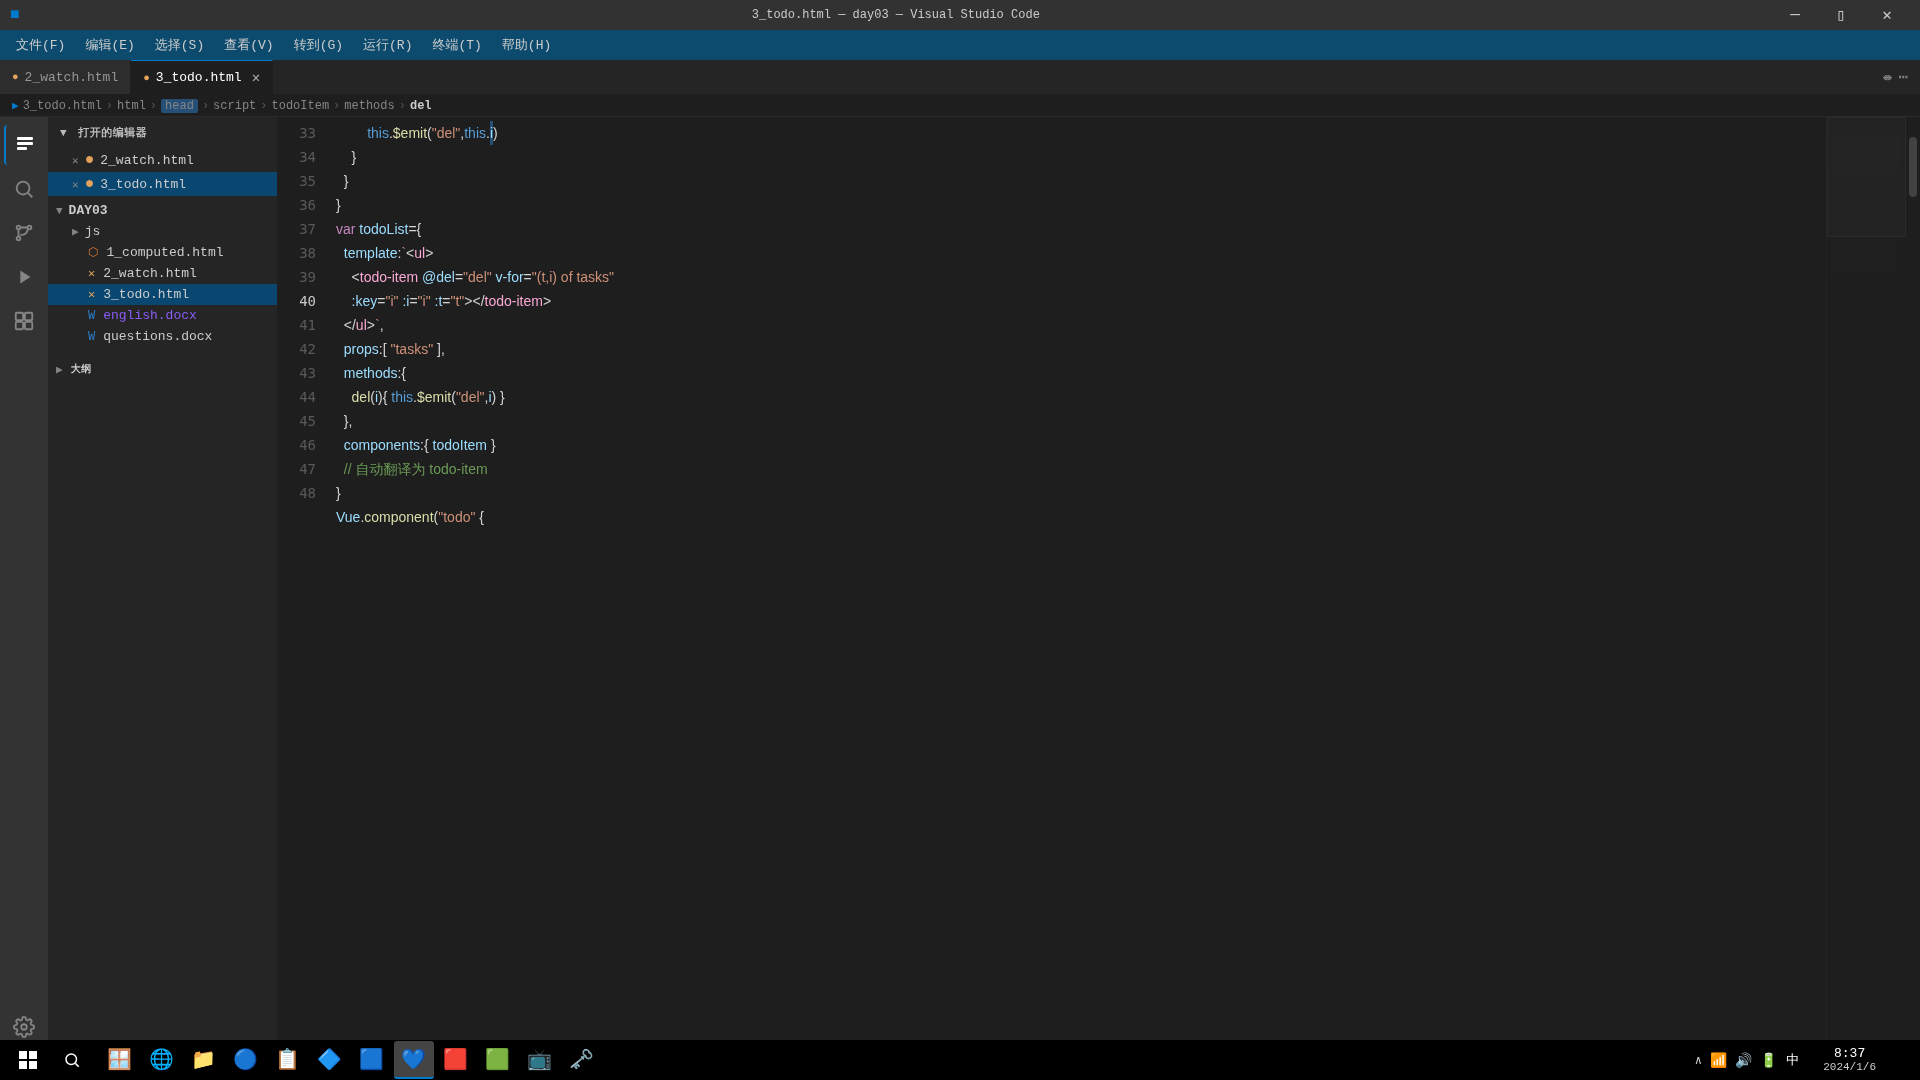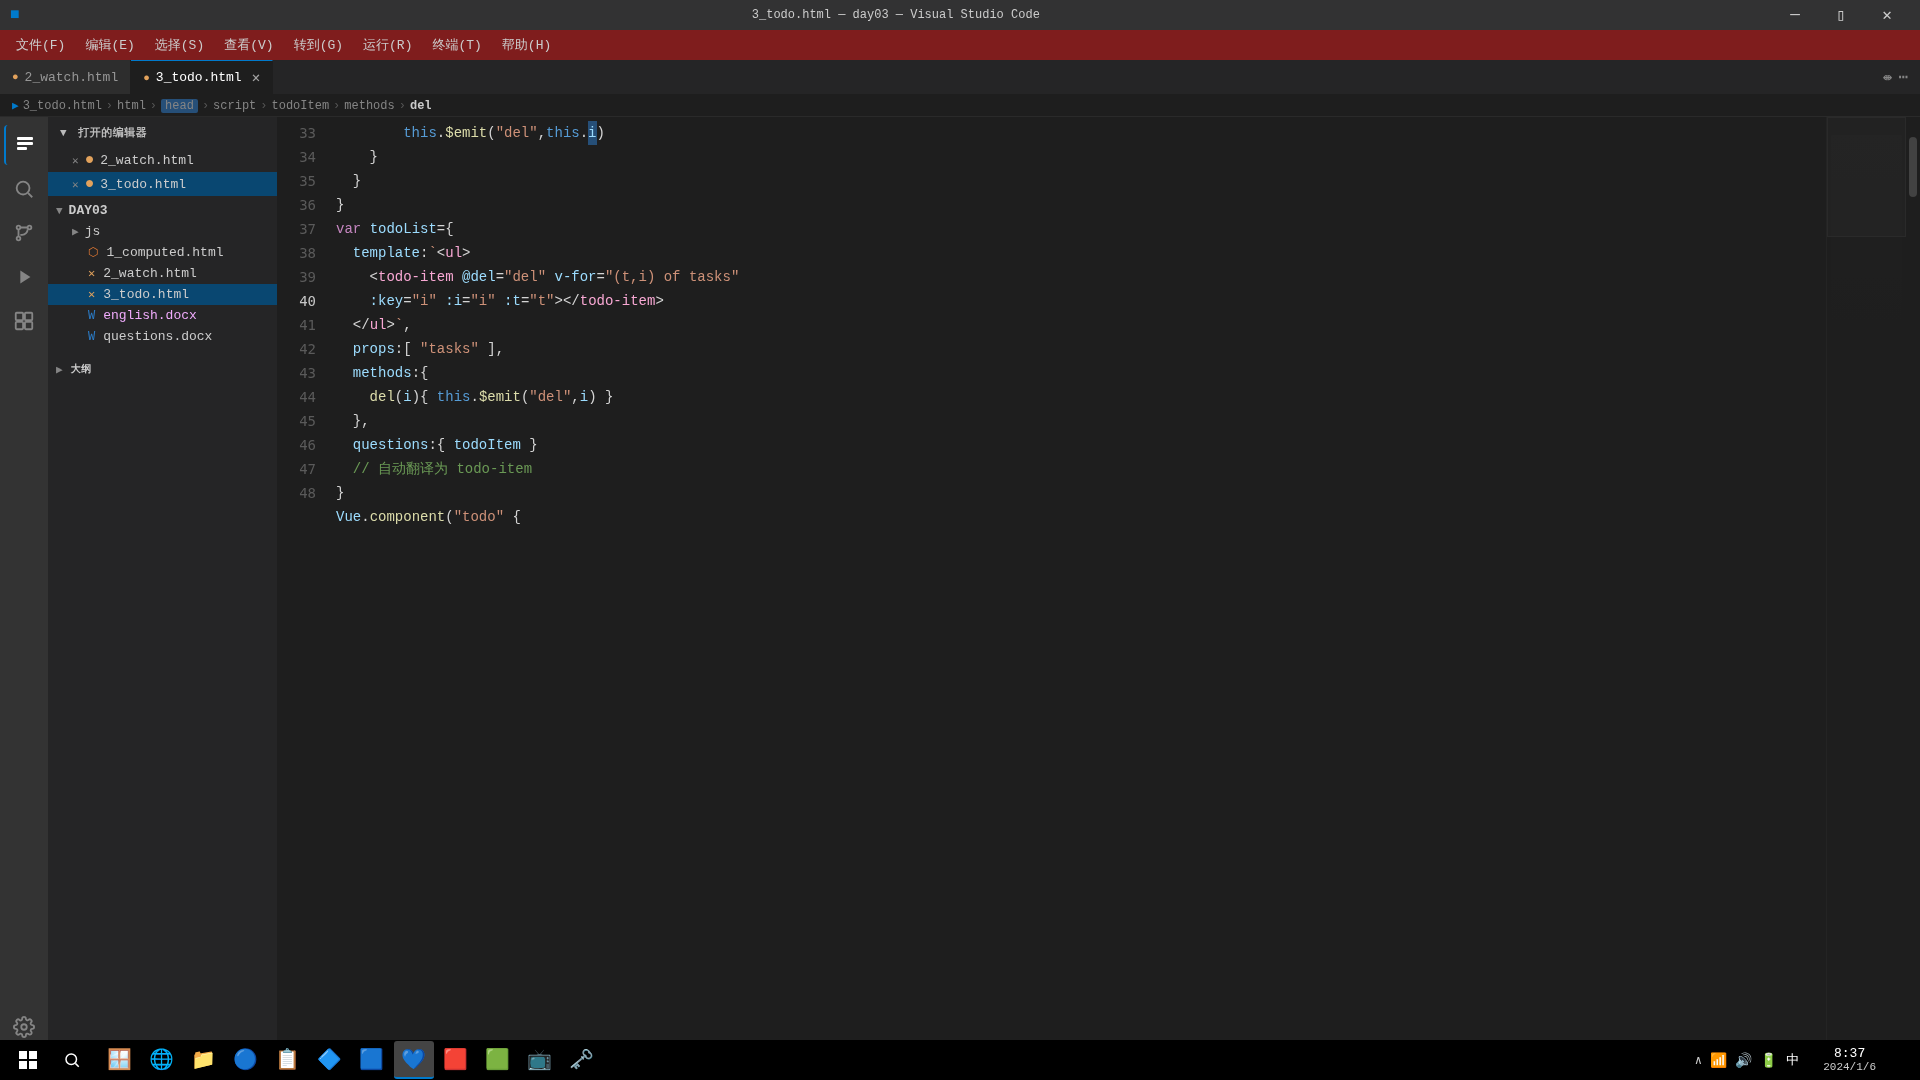--- a/index.html
+++ b/index.html
@@ -17,21 +17,21 @@
       font-size: 12px;
     }
     .title-bar-left { display: flex; align-items: center; gap: 8px; }
     .title-bar-center { flex: 1; text-align: center; font-size: 12px; color: #cccccc; }
     .title-bar-controls { display: flex; gap: 0; }
     .title-bar-btn { width: 46px; height: 30px; display: flex; align-items: center; justify-content: center; cursor: pointer; font-size: 16px; color: #cccccc; }
 
     
     .menu-bar {
       height: 30px;
-      background: #7f1d1d;
+      background: #0c4a6e;
       display: flex;
       align-items: center;
       padding: 0 8px;
       gap: 4px;
       font-size: 13px;
       color: #cccccc;
     }
     .menu-item { padding: 4px 8px; cursor: pointer; border-radius: 3px; }
 
     
@@ -200,21 +200,21 @@
     .cm { color: #6a9955; }       
     .tag { color: #f9a8d4; }      
     .attr { color: #9cdcfe; }  
     .punc { color: #d4d4d4; }
     .this { color: #569cd6; }
     .sel-highlight { background: #264f78; }
     .code-row {
       display: flex;
       line-height: 24px;
       font-size: 14px;
-      font-family: Liberation Mono, monospace;
+      font-family: Liberation Sans, sans-serif;
       align-items: center;
     }
     .code-text { white-space: pre; }
   </style>
 </head>
 <body>
 
 <div class="title-bar">
   <div class="title-bar-left">
     <span style="font-size:16px; color:#007acc;">■</span>
@@ -368,21 +368,21 @@
       <span style="color:#cccccc;">2_watch.html</span>
     </div>
 
     <div class="sidebar-item active" style="padding-left:40px;">
       <span style="color:#e2a25c; margin-right:4px; font-size:12px;">✕</span>
       <span style="color:#cccccc;">3_todo.html</span>
     </div>
 
     <div class="sidebar-item" style="padding-left:40px;">
       <span style="color:#2b7dc9; margin-right:4px; font-size:12px;">W</span>
-      <span style="color:#f0abfc;">english.docx</span>
+      <span style="color:#8b5cf6;">english.docx</span>
     </div>
 
     <div class="sidebar-item" style="padding-left:40px;">
       <span style="color:#2b7dc9; margin-right:4px; font-size:12px;">W</span>
       <span style="color:#cccccc;">questions.docx</span>
     </div>
 
     <div style="margin-top: 12px;">
       <div class="sidebar-item" style="padding-left:8px;">
         <span style="font-size:11px; color:#858585; margin-right:4px;">▶</span>
@@ -538,21 +538,21 @@
               <span class="code-text punc">}</span>
           </div>
 
           <div class="code-row">
             <span class="code-text" style="color:#d4d4d4;">&nbsp;&nbsp;</span>
               <span class="code-text punc">},</span>
           </div>
 
           <div class="code-row">
             <span class="code-text" style="color:#d4d4d4;">&nbsp;&nbsp;</span>
-              <span class="prop code-text">questions</span>
+              <span class="prop code-text">components</span>
               <span class="code-text punc">:{</span>
               <span class="code-text"> </span>
               <span class="prop code-text">todoItem</span>
               <span class="code-text"> </span>
               <span class="code-text punc">}</span>
           </div>
 
           <div class="code-row">
             <span class="code-text" style="color:#d4d4d4;">&nbsp;&nbsp;</span>
               <span class="cm code-text">// 自动翻译为 todo-item</span>

